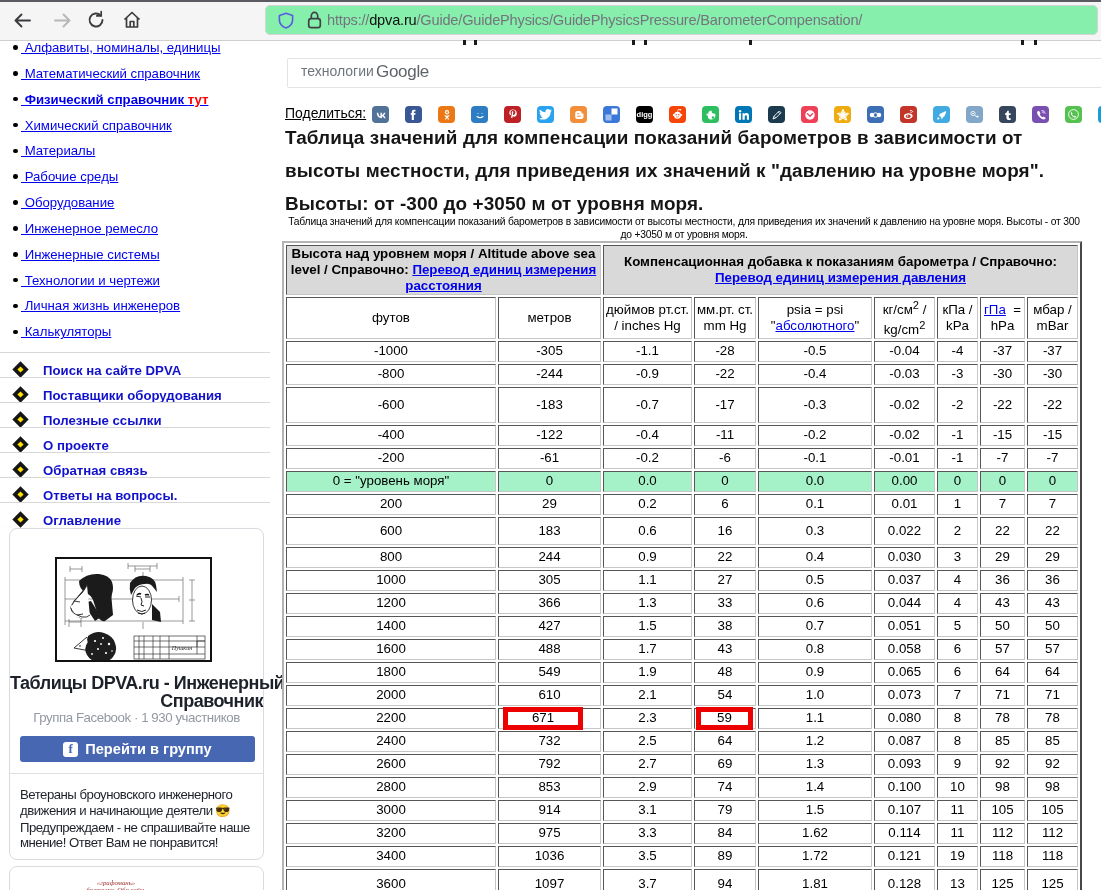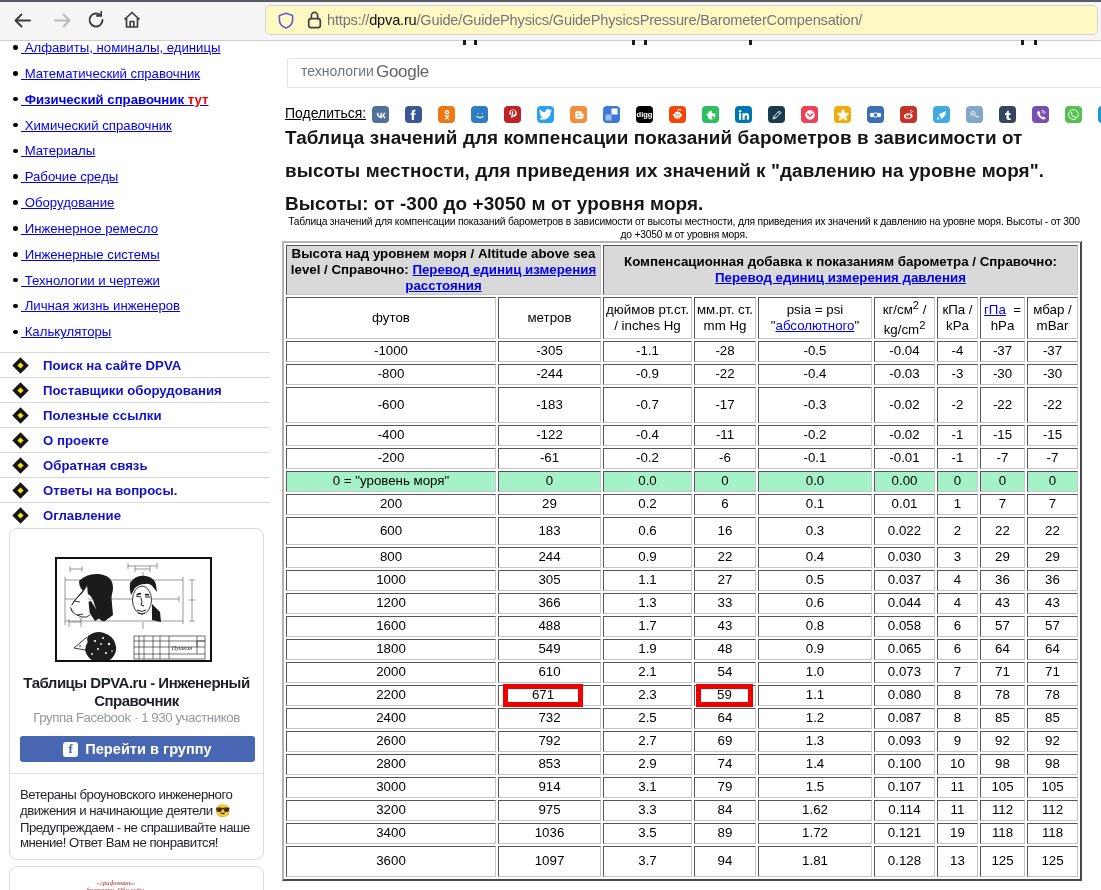--- a/index.html
+++ b/index.html
@@ -1,35 +1,35 @@
 <!DOCTYPE html>
 <html><head><meta charset="utf-8">
 <style>
 html,body{margin:0;padding:0}
 body{width:1101px;height:890px;overflow:hidden;position:relative;background:#fff;
  font-family:"Liberation Sans",sans-serif;}
 .abs{position:absolute}
 
 #chrome{position:absolute;left:0;top:0;width:1101px;height:40px;background:#f5f5f6;
  border-bottom:1px solid #cfcfd1;}
-#urlbar{position:absolute;left:265px;top:5px;width:831px;height:28px;background:#fef9c3;
+#urlbar{position:absolute;left:265px;top:5px;width:831px;height:28px;background:#86efac;
  border:1px solid #d4d4d8;border-radius:5px;}
 #urltext{position:absolute;left:61px;top:6px;font-size:14.6px;color:#74747c;white-space:nowrap;letter-spacing:-0.2px}
 #urltext b{color:#101010;font-weight:normal}
 
 .slink{position:absolute;left:0;width:270px;height:25.9px;display:flex;align-items:center;}
 .slink .bul{position:absolute;left:13px;width:4.6px;height:4.6px;border-radius:50%;background:#000}
 .slink a{margin-left:21px;font-size:13.2px;color:#0000EE;text-decoration:underline;white-space:nowrap}
-.mitem{position:absolute;left:0;width:270px;height:25px;display:flex;align-items:center;border-top:1px solid #d8d8d8;box-shadow:0 -1px 0 #fdfdfd inset}
+.mitem{position:absolute;left:0;width:270px;height:25px;display:flex;align-items:flex-end;border-top:1px solid #d8d8d8;box-shadow:0 -1px 0 #fdfdfd inset}
 .mitem svg{position:absolute;left:12px}
 .mitem span{margin-left:43px;font-size:13.2px;font-weight:bold;color:#1111CC;white-space:nowrap}
 
 #fbbox{position:absolute;left:9px;top:528px;width:253px;height:330px;border:1px solid #d8dbdf;border-radius:8px;background:#fff}
 #fbimg{position:absolute;left:45px;top:28px;width:153px;height:101px;border:2px solid #111;background:#fff}
-#fbtitle{position:absolute;left:0;top:145px;width:253px;text-align:center;font-weight:bold;font-size:15px;letter-spacing:-0.5px;line-height:18.4px;color:#1d2129}
+#fbtitle{position:absolute;left:0;top:145px;width:253px;text-align:right;font-weight:bold;font-size:18px;letter-spacing:-0.5px;line-height:18.4px;color:#1d2129}
 #fbsub{position:absolute;left:0;top:181px;width:253px;text-align:center;font-size:13.3px;letter-spacing:-0.45px;color:#9399a2}
 #fbbtn{position:absolute;left:10px;top:207px;width:235px;height:26px;background:#4767b2;border-radius:3px;color:#fff;font-weight:bold;font-size:14.6px;display:flex;align-items:center;justify-content:center}
 #fbsep{position:absolute;left:0px;top:244px;width:253px;border-top:1px solid #dcdfe3}
 #fbquote{position:absolute;left:10px;top:258px;width:235px;font-size:13.2px;letter-spacing:-0.5px;line-height:15.8px;color:#1d2129}
 .nw{white-space:nowrap}
 #box2{position:absolute;left:9px;top:866px;width:253px;height:40px;border:1px solid #d8dbdf;border-radius:8px;background:#fff}
 
 #gbox{position:absolute;left:287px;top:58px;width:825px;height:28px;border:1px solid #e2e3e7;border-radius:2px;background:#fff}
 #gbox .t1{position:absolute;left:13px;top:4px;font-size:14px;color:#70757a;letter-spacing:0}
 #gbox .t2{position:absolute;left:88px;top:2.5px;font-size:17px;color:#5f6368;letter-spacing:-0.3px}
@@ -545,20 +545,31 @@
         <td style="height:21px">366</td>
         <td style="height:21px">1.3</td>
         <td style="height:21px">33</td>
         <td style="height:21px">0.6</td>
         <td style="height:21px">0.044</td>
         <td style="height:21px">4</td>
         <td style="height:21px">43</td>
         <td style="height:21px">43</td>
       </tr>
 <tr>
+        <td style="height:21px">1400</td>
+        <td style="height:21px">427</td>
+        <td style="height:21px">1.5</td>
+        <td style="height:21px">38</td>
+        <td style="height:21px">0.7</td>
+        <td style="height:21px">0.051</td>
+        <td style="height:21px">5</td>
+        <td style="height:21px">50</td>
+        <td style="height:21px">50</td>
+      </tr>
+<tr>
         <td style="height:21px">1600</td>
         <td style="height:21px">488</td>
         <td style="height:21px">1.7</td>
         <td style="height:21px">43</td>
         <td style="height:21px">0.8</td>
         <td style="height:21px">0.058</td>
         <td style="height:21px">6</td>
         <td style="height:21px">57</td>
         <td style="height:21px">57</td>
       </tr>

